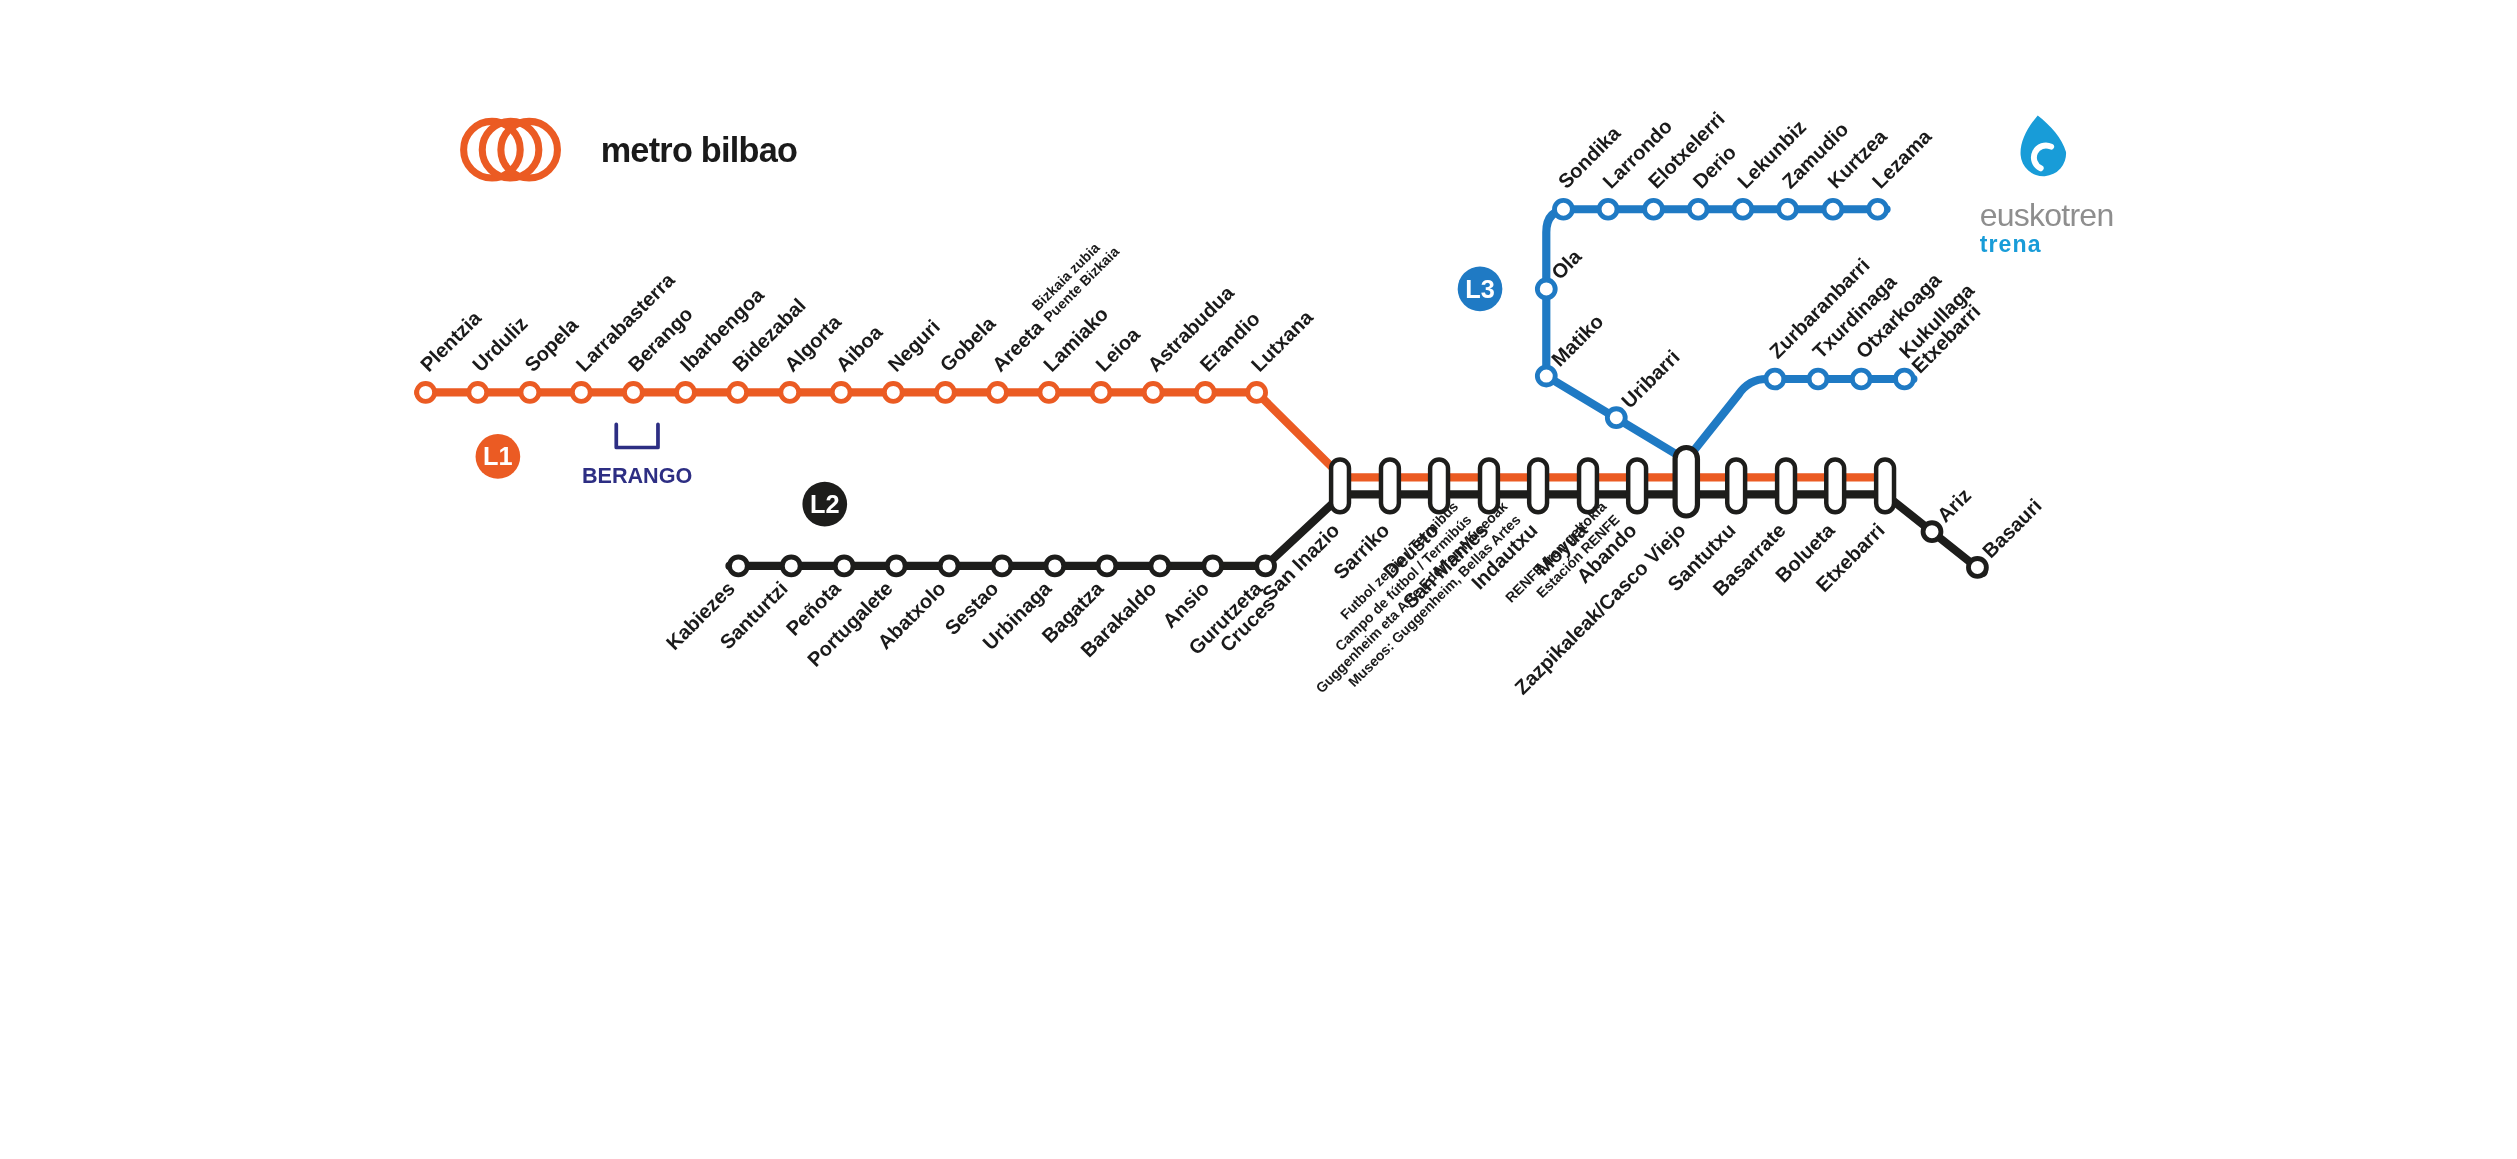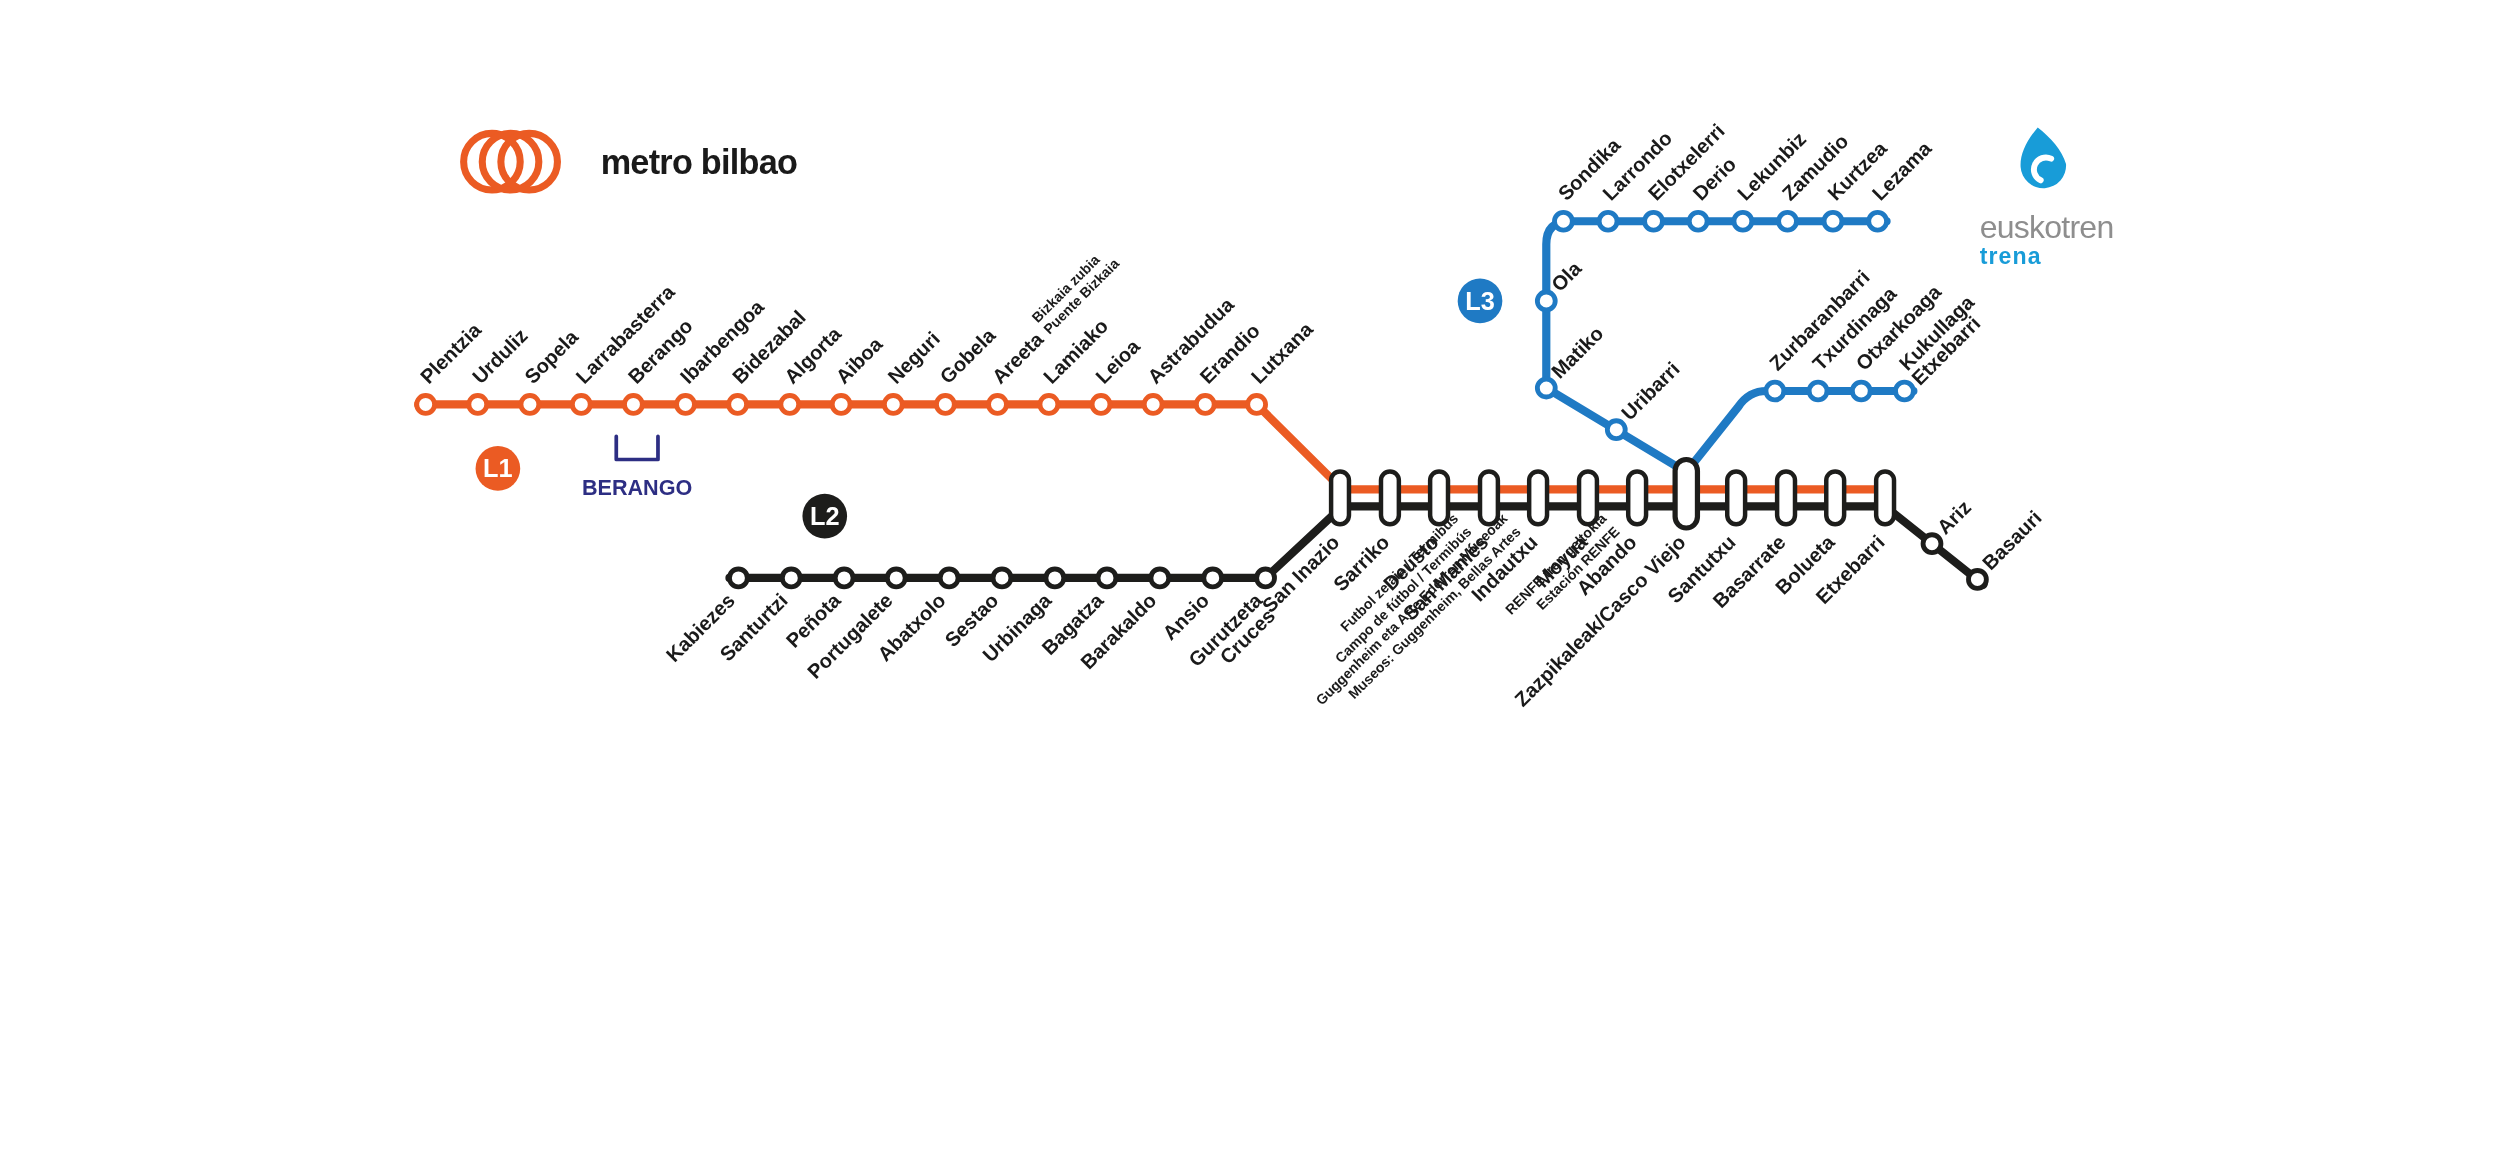--- a/index.html
+++ b/index.html
@@ -1,17 +1,17 @@
 <!DOCTYPE html>
 <html><head>
 <meta charset="utf-8">
 <title>metro bilbao</title>
 <style>
   html,body{margin:0;padding:0;background:#ffffff;}
-  .stage{position:relative;width:2517px;height:863px;background:#ffffff;overflow:hidden;margin-top:12px;}
+  .stage{position:relative;width:2517px;height:863px;background:#ffffff;overflow:hidden;}
   svg{display:block;width:100%;height:100%;
       font-family:"Liberation Sans","DejaVu Sans",sans-serif;font-weight:bold;}
   .brand-metro{font-size:46px;letter-spacing:-1px;}
   .eusk-title{font-weight:normal;font-size:43px;letter-spacing:-1px;}
   .eusk-sub{font-size:31px;letter-spacing:1.5px;}
   .callout-text{font-size:29px;}
 </style>
 </head>
 <body>
 

